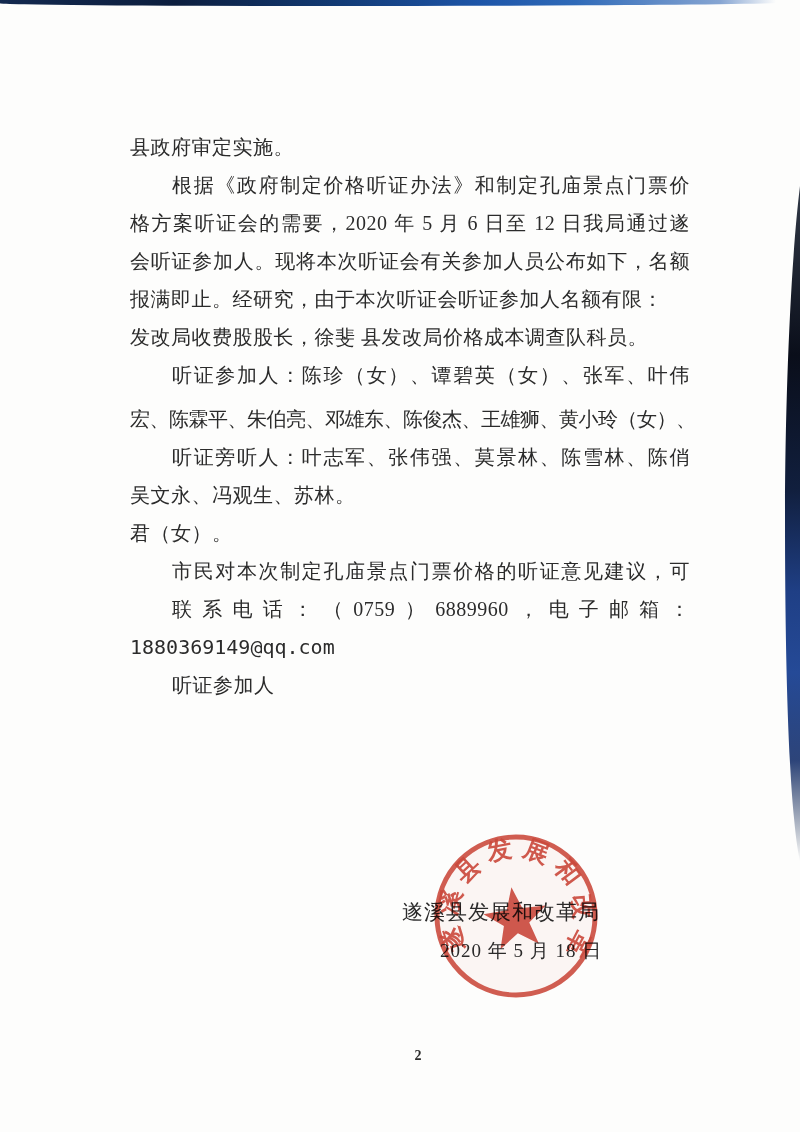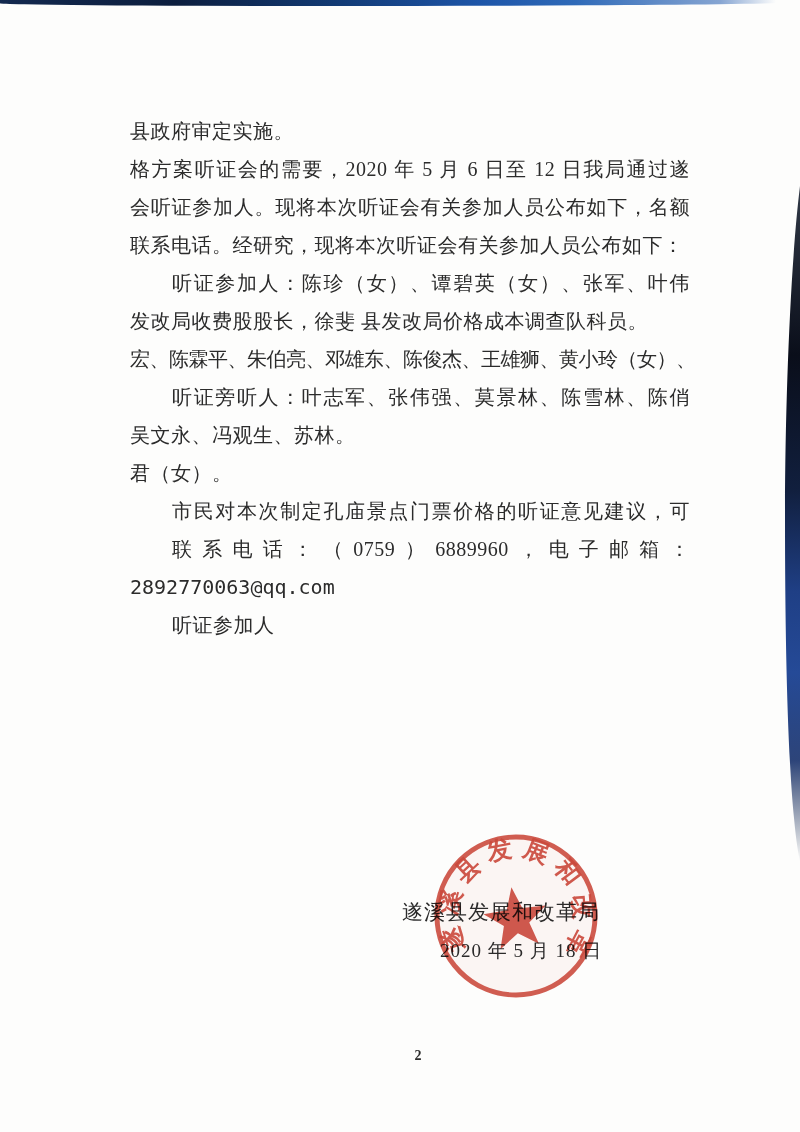--- a/index.html
+++ b/index.html
@@ -13,31 +13,31 @@
   .top-strip{
     position:absolute;left:0;top:0;width:800px;height:6px;
     background:linear-gradient(to right,
       #13294f 0%, #0c1e3e 22%, #123a74 42%, var(--edge_blue,#1d55a8) 60%,
       #2f6ab8 72%, #86a5d2 90%, rgba(255,255,255,0) 97%);
     border-radius:0 0 60% 40% / 0 0 70% 45%;
   }
   .right-wedge{position:absolute;left:776px;top:168px;width:24px;height:700px;}
   
   .doc{
-    position:absolute;left:130px;top:112px;width:560px;
+    position:absolute;left:130px;top:128px;width:560px;
     font-size:20px;
   }
   .line{
     height:38px;line-height:38px;
     letter-spacing:0.5px;
   }
   .para{text-indent:42px;}
   .fill{text-align:justify;text-align-last:justify;text-justify:inter-ideograph;}
   .heading{font-weight:700;}
-  .overflow-line{white-space:nowrap;letter-spacing:-0.5px;}
+  .overflow-line{white-space:nowrap;letter-spacing:-0.5px;margin-top:6px;}
   .mono{font-family:"DejaVu Sans Mono","Liberation Mono",monospace;font-size:20px;letter-spacing:0;}
   
   .sig-org{position:absolute;left:402px;top:898px;font-size:21px;letter-spacing:1px;}
   .sig-date{position:absolute;left:440px;top:938px;font-size:19px;letter-spacing:1px;text-align:right;}
   
   .seal{
     position:absolute;left:426px;top:826px;width:180px;height:180px;
     mix-blend-mode:multiply;opacity:.93;
   }
   .seal text{
@@ -65,32 +65,33 @@
       <stop offset="0.72" stop-color="#254a97" stop-opacity="1"></stop>
       <stop offset="0.85" stop-color="#16306b" stop-opacity="0.9"></stop>
       <stop offset="1" stop-color="#0e2347" stop-opacity="0"></stop>
     </linearGradient>
   </defs>
   <path d="M24,18 C15,90 9,230 9,350 C9,480 12,590 18,650 C20,672 22,684 24,694 L24,18 Z" fill="url(#wedgeGrad)"></path>
 </svg>
 
 <div class="doc">
     <div class="line">县政府审定实施。</div>
+    <div class="line para fill">根据《政府制定价格听证办法》和制定孔庙景点门票价</div>
     <div class="line fill">格方案听证会的需要，2020 年 5 月 6 日至 12 日我局通过遂</div>
     <div class="line fill">会听证参加人。现将本次听证会有关参加人员公布如下，名额</div>
-    <div class="line">联系电话。经研究，现将本次听证会有关参加人员公布如下：</div>
+    <div class="line">报满即止。经研究，由于本次听证会听证参加人名额有限：</div>
+    <div class="line">发改局收费股股长，徐斐 县发改局价格成本调查队科员。</div>
     <div class="line para fill">听证参加人：陈珍（女）、谭碧英（女）、张军、叶伟</div>
-    <div class="line">发改局收费股股长，徐斐 县发改局价格成本调查队科员。</div>
     <div class="line overflow-line">宏、陈霖平、朱伯亮、邓雄东、陈俊杰、王雄狮、黄小玲（女）、</div>
     <div class="line para fill">听证旁听人：叶志军、张伟强、莫景林、陈雪林、陈俏</div>
     <div class="line">吴文永、冯观生、苏林。</div>
     <div class="line">君（女）。</div>
     <div class="line para fill">市民对本次制定孔庙景点门票价格的听证意见建议，可</div>
     <div class="line para fill">联系电话：（0759）6889960，电子邮箱：</div>
-    <div class="line mono">2892770063@qq.com</div>
+    <div class="line mono">1880369149@qq.com</div>
     <div class="line para">听证参加人</div>
   </div>
 
 <div class="sig-org">遂溪县发展和改革局</div>
 <div class="sig-date">2020 年 5 月 18 日</div>
 
 <svg class="seal" viewBox="0 0 180 180">
   <circle cx="90" cy="90" r="79" fill="rgba(214,86,64,0.05)" stroke="var(--seal_red,#c8392b)" stroke-width="5" opacity="0.88"></circle>
   <path id="sealArc" d="M 41.7,123.6 A 59,59 0 1 1 138.3,123.6" fill="none"></path>
   <text font-size="25" letter-spacing="8" fill="var(--seal_red,#c8392b)" opacity="0.9">

